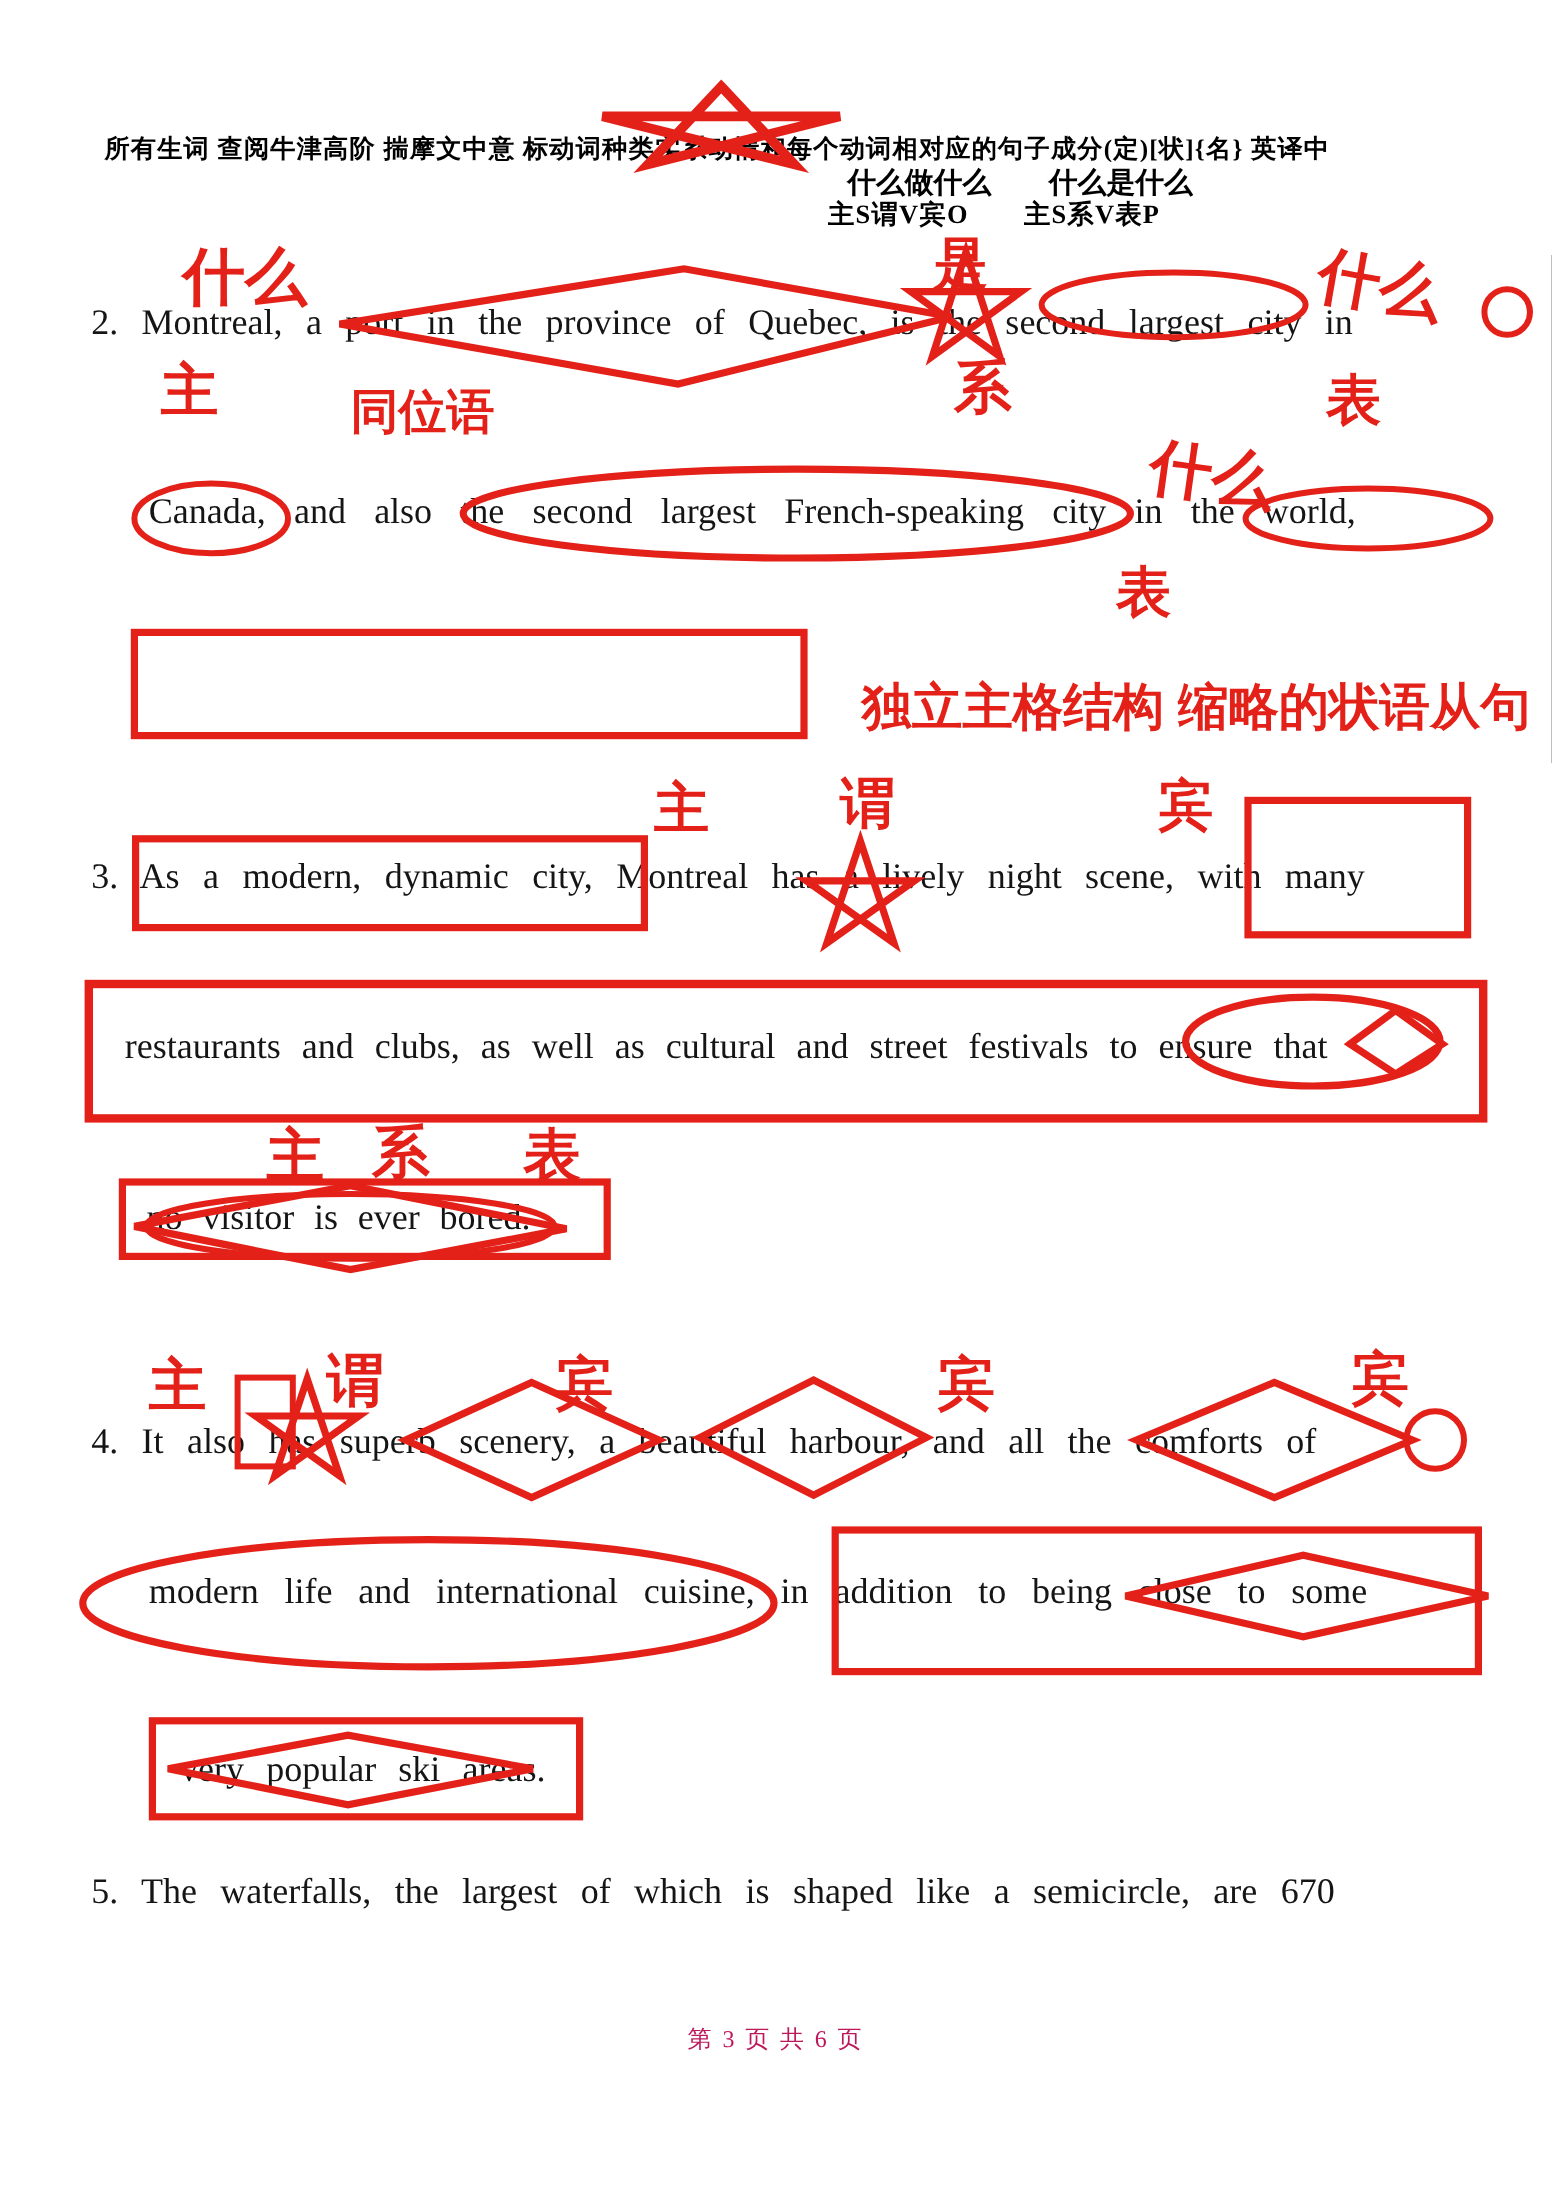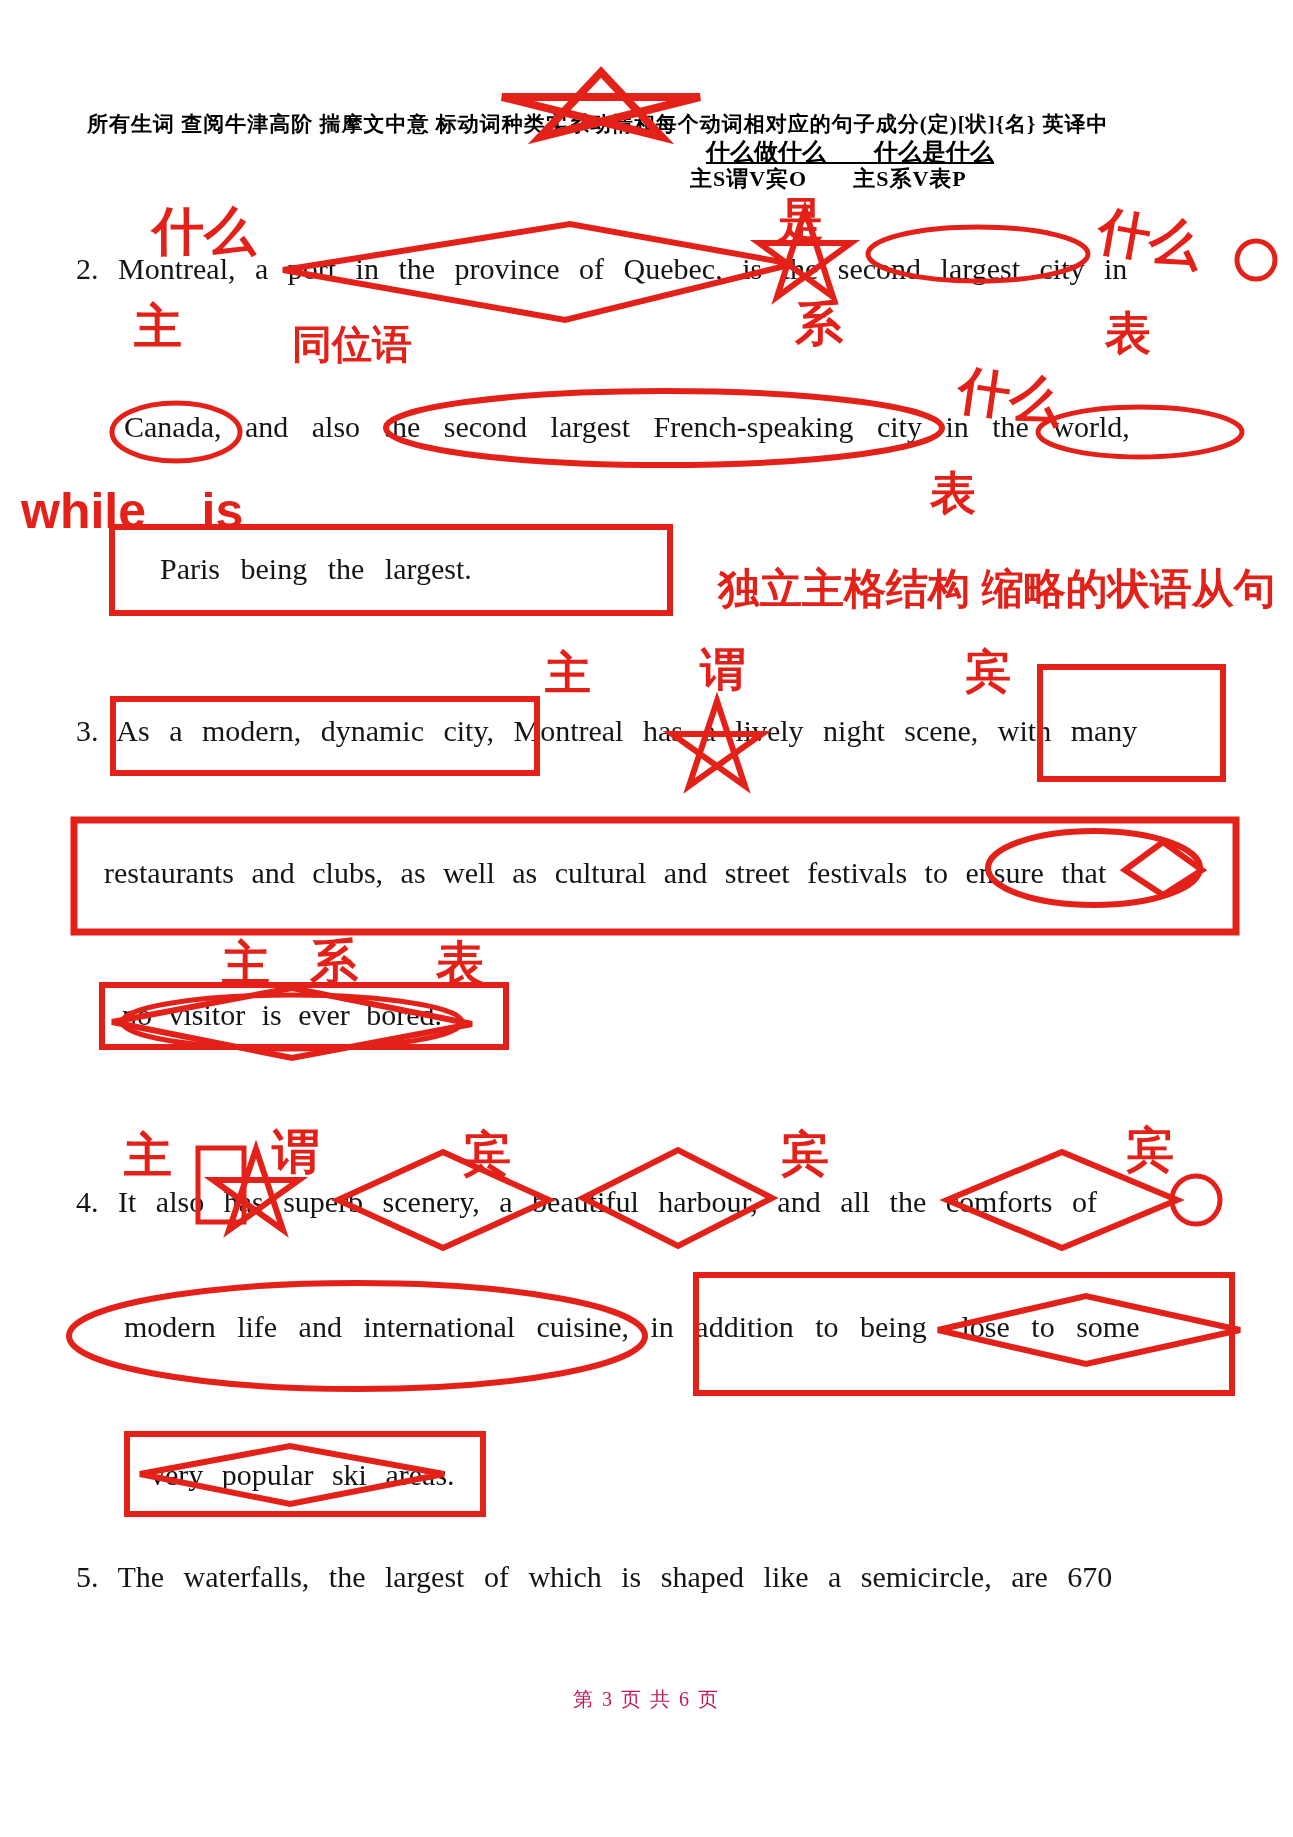--- a/index.html
+++ b/index.html
@@ -43,37 +43,35 @@
     font-family: "Liberation Serif", serif; color:#be185d;
     z-index: 2;
   }
 </style>
 </head>
 <body>
 
 <div id="page">
 
   <div class="abs hd" style="left:87px; top:110px; font-size:21px; letter-spacing:1px;">所有生词 查阅牛津高阶 揣摩文中意 标动词种类实系动情和每个动词相对应的句子成分(定)[状]{名} 英译中</div>
-  <div class="abs hd" style="left:706px; top:136px; font-size:24px;text-decoration:underline;">什么做什么　　什么是什么</div>
+  <div class="abs hd" style="left:706px; top:136px; font-size:24px;">什么做什么　　什么是什么</div>
   <div class="abs hd" style="left:690px; top:164px; font-size:22px; letter-spacing:1px;text-align:center;">主S谓V宾O　　主S系V表P</div>
 
   <div class="abs en" style="left:76px; top:252px; word-spacing:12px;">2. Montreal, a port in the province of Quebec, is the second largest city in</div>
   <div class="abs en" style="left:124px; top:410px; word-spacing:16px;">Canada, and also the second largest French-speaking city in the world,</div>
-  <div class="abs en" style="left:160px; top:552px; word-spacing:13px;">Paris being the largest.</div>
 
   <div class="abs cn" style="left:152px; top:205px; font-size:52px;">什么</div>
   <div class="abs cn" style="left:778px; top:196px; font-size:46px;">是</div>
   <div class="abs cn" style="left:1098px; top:212px; font-size:52px; transform:rotate(10deg);">什么</div>
   <div class="abs cn" style="left:134px; top:303px; font-size:48px;">主</div>
   <div class="abs cn" style="left:292px; top:324px; font-size:40px;">同位语</div>
   <div class="abs cn" style="left:795px; top:300px; font-size:48px;">系</div>
   <div class="abs cn" style="left:1105px; top:310px; font-size:46px;">表</div>
   <div class="abs cn" style="left:958px; top:370px; font-size:52px; transform:rotate(8deg);">什么</div>
   <div class="abs cn" style="left:930px; top:470px; font-size:46px;">表</div>
-  <div class="abs cn" style="left:21px; top:486px; font-size:50px;">while    is</div>
   <div class="abs cn" style="left:718px; top:568px; font-size:42px;">独立主格结构 缩略的状语从句</div>
 
   <div class="abs cn" style="left:545px; top:650px; font-size:46px;">主</div>
   <div class="abs cn" style="left:700px; top:646px; font-size:46px;">谓</div>
   <div class="abs cn" style="left:965px; top:648px; font-size:46px;">宾</div>
   <div class="abs en" style="left:76px; top:714px; word-spacing:12px;">3. As a modern, dynamic city, Montreal has a lively night scene, with many</div>
   <div class="abs en" style="left:104px; top:856px; word-spacing:10px;">restaurants and clubs, as well as cultural and street festivals to ensure that</div>
   <div class="abs cn" style="left:222px; top:940px; font-size:48px;">主</div>
   <div class="abs cn" style="left:310px; top:938px; font-size:48px;">系</div>
   <div class="abs cn" style="left:436px; top:940px; font-size:48px;">表</div>

